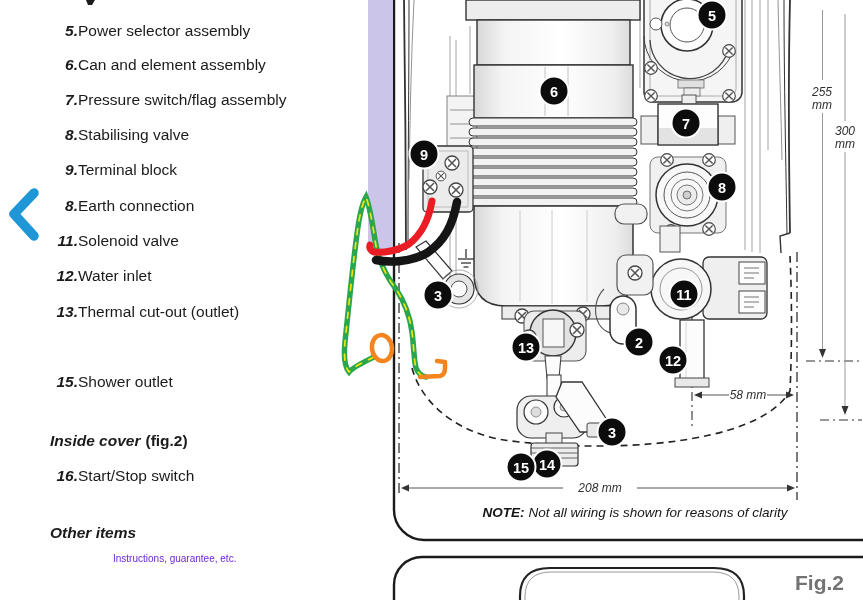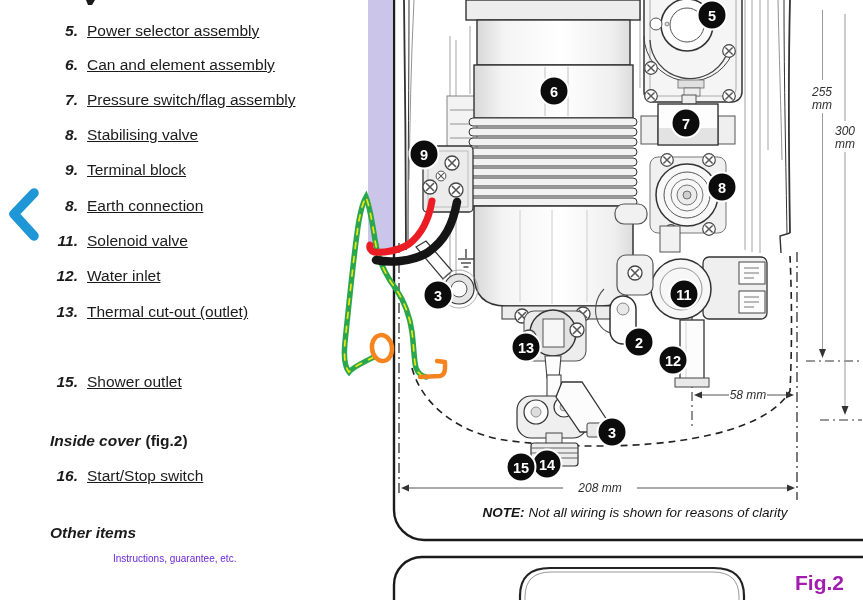--- a/index.html
+++ b/index.html
@@ -1,33 +1,33 @@
 <!DOCTYPE html>
 <html><head>
 <meta charset="utf-8">
 <style>
   html,body{margin:0;padding:0;background:#fff;}
   body{width:863px;height:600px;overflow:hidden;font-family:"Liberation Sans",sans-serif;}
   .page{position:absolute;top:0;left:0;width:863px;height:600px;overflow:hidden;background:#ffffff;}
   svg{position:absolute;top:0;left:0;font-family:"Liberation Sans",sans-serif;}
   .li{position:absolute;left:48px;white-space:nowrap;font-size:15.5px;color:#1b1b1b;}
   .num{display:inline-block;width:30px;text-align:right;font-weight:700;font-style:italic;}
-  .lbl{margin-left:9px;text-decoration:underline;}
+  .lbl{}
   .hdr{position:absolute;white-space:nowrap;font-size:15.5px;font-weight:700;font-style:italic;color:#1b1b1b;}
   .hdr .fig{font-style:normal;margin-left:5px;margin-top:36px;}
   .plain{position:absolute;white-space:nowrap;font-size:10px;color:#6d28d9;}
   .callout-layer{position:absolute;top:0;left:0;width:863px;height:600px;pointer-events:none;}
   .callout{position:absolute;width:27px;height:27px;border-radius:50%;background:#0c0c0c;
            border:2px solid #fff;color:#fff;font-weight:700;font-size:14.5px;
            display:flex;align-items:center;justify-content:center;
            transform:translate(-50%,-50%);}
   .note{position:absolute;left:404px;top:505px;width:462px;text-align:center;
         font-size:13.5px;font-style:italic;color:#141414;white-space:nowrap;}
   .note b{font-weight:700;margin-right:4px;}
-  .fig2{position:absolute;left:795px;top:571px;font-size:21px;font-weight:700;color:#a21caf;}
+  .fig2{position:absolute;left:795px;top:571px;font-size:21px;font-weight:700;color:#737373;}
   .dim{font-style:italic;font-size:12px;fill:#2e2e2e;}
 </style>
 </head>
 <body>
 
 <div class="page">
 
   <div class="li" style="top:22px"><span class="num">5.</span><span class="lbl">Power selector assembly</span></div>
   <div class="li" style="top:56px"><span class="num">6.</span><span class="lbl">Can and element assembly</span></div>
   <div class="li" style="top:91px"><span class="num">7.</span><span class="lbl">Pressure switch/flag assembly</span></div>

